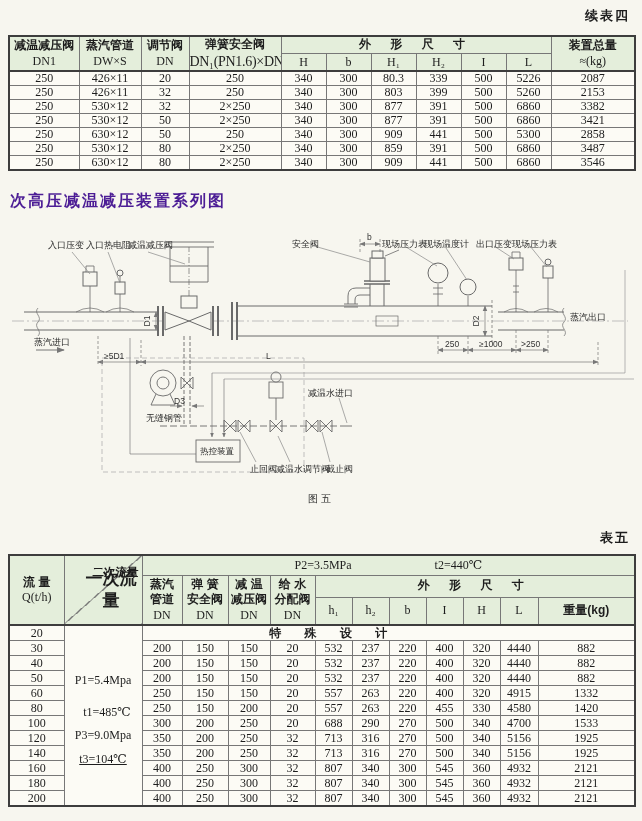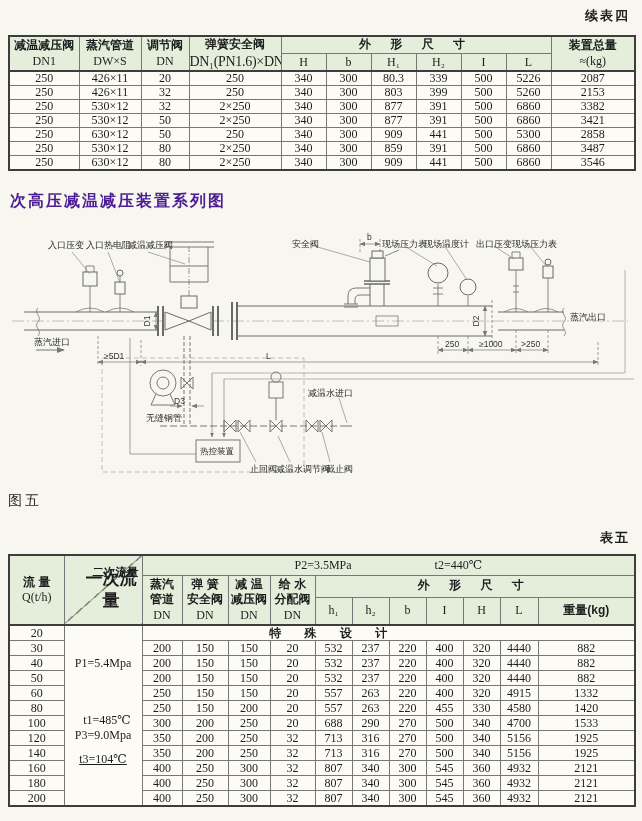--- a/index.html
+++ b/index.html
@@ -32,21 +32,21 @@
   .diag{position:relative;background-image:linear-gradient(to bottom right,transparent 49.3%,#777 49.3%,#777 50.4%,transparent 50.4%)}
   .diag .sec{position:absolute;top:9px;right:3px;font-size:11.5px}
   .diag .pri{position:absolute;bottom:12px;left:16px;font-size:17px}
   .param-cell{position:relative;background:#fcfbf5}
   .param-cell span{position:absolute;left:0;right:0;text-align:center;font-size:12px}
   .special{font-family:"Liberation Sans",sans-serif;font-weight:bold;letter-spacing:10px;padding-right:110px}
   .diagram{position:absolute;left:8px;top:226px;width:626px;height:296px}
   .dl{position:absolute;font-family:"Liberation Sans","DejaVu Sans",sans-serif;font-size:9px;white-space:nowrap;color:#2a2a2a}
   .dim{font-size:8.5px;color:#333}
   .rot{transform:rotate(-90deg);transform-origin:center}
-  .figcap{left:0;right:0;top:266px;text-align:left;font-size:14px;letter-spacing:3px;position:absolute;font-family:"Liberation Sans",sans-serif;color:#2a2a2a}
+  .figcap{left:0;right:0;top:266px;text-align:center;font-size:10px;letter-spacing:3px;position:absolute;font-family:"Liberation Sans",sans-serif;color:#2a2a2a}
 </style>
 </head>
 <body>
 
 <div class="abs cap cap4">续表四</div>
 
 <table class="t4">
   <colgroup>
     <col style="width:70px">
       <col style="width:62px">
@@ -389,22 +389,22 @@
       <th class="sym">I</th>
       <th class="sym">H</th>
       <th class="sym">L</th>
       <th class="cn">重量(kg)</th>
     </tr>
   </thead>
   <tbody id="t5-body">
       <tr>
         <td>20</td>
         <td class="param-cell" rowspan="12">
-          <span style="top: 30px;">P1=5.4Mpa</span>
-          <span style="top: 87px; padding-left: 8px;">t1=485℃</span>
+          <span style="top: 47px;">P1=5.4Mpa</span>
+          <span style="top: 79px; padding-left: 8px;">t1=485℃</span>
           <span style="top: 102px;">P3=9.0Mpa</span>
           <span style="top: 126px; text-decoration: underline;">t3=104℃</span>
         </td>
         <td colspan="11" class="special">特 殊 设 计</td>
       </tr>
       <tr>
         <td>30</td>
         <td>200</td>
         <td>150</td>
         <td>150</td>

